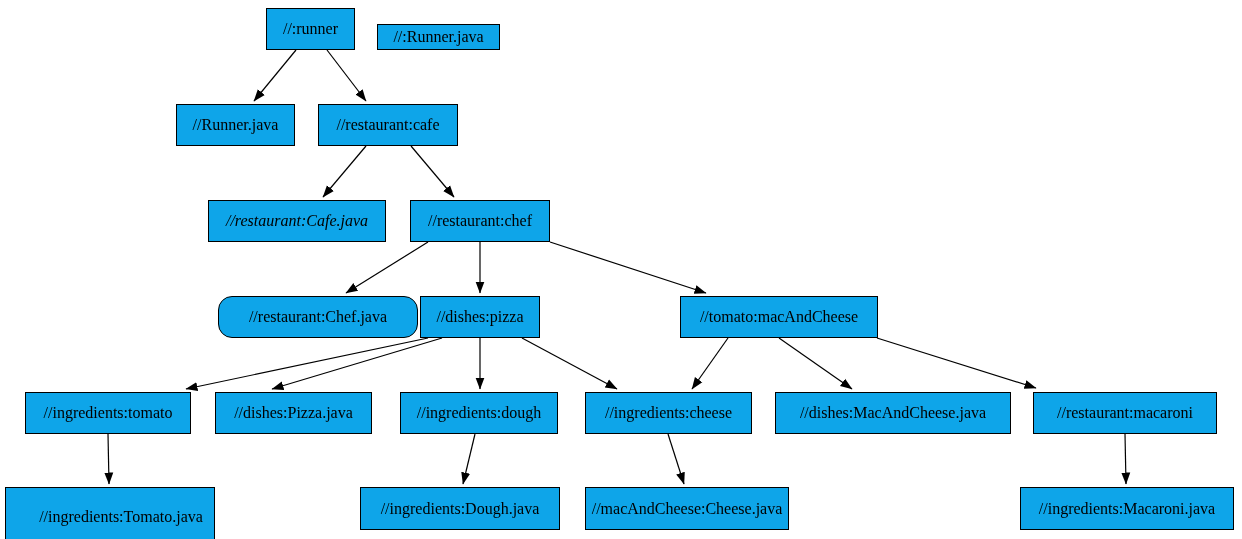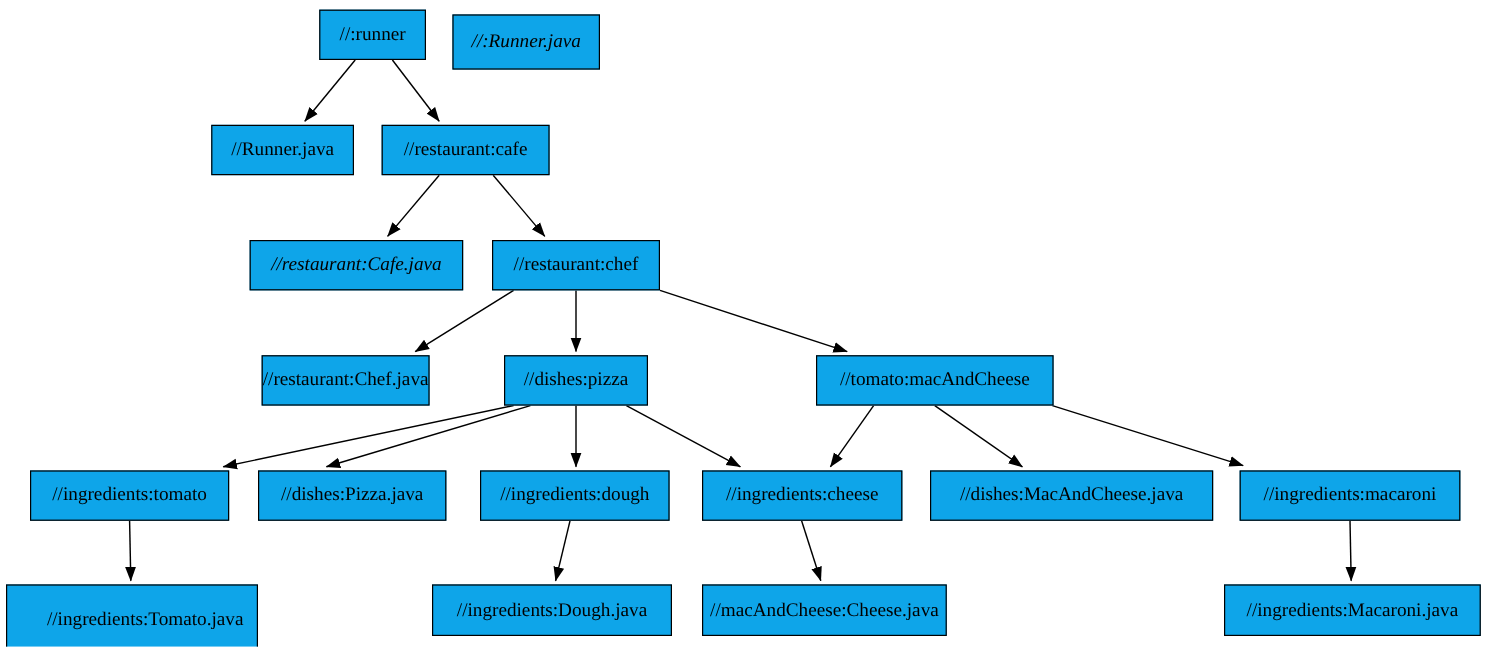--- a/index.html
+++ b/index.html
@@ -64,36 +64,36 @@
         <line x1="108" y1="434" x2="109" y2="484" stroke="#000000" stroke-width="1.2" marker-end="url(#arrowhead)"></line>
         <line x1="475" y1="434" x2="463" y2="484" stroke="#000000" stroke-width="1.2" marker-end="url(#arrowhead)"></line>
         <line x1="668" y1="434" x2="684" y2="484" stroke="#000000" stroke-width="1.2" marker-end="url(#arrowhead)"></line>
         <line x1="1125" y1="434" x2="1126" y2="484" stroke="#000000" stroke-width="1.2" marker-end="url(#arrowhead)"></line>
       </g>
   </svg>
   <div id="node-group">
       <div class="graph-node" style="left: 266px; top: 8px; width: 89px; height: 42px;">
         <span>//:runner</span>
       </div>
-      <div class="graph-node" style="left: 377px; top: 12px; width: 123px; height: 46px; font-style: italic;">
+      <div class="graph-node" style="left: 377px; top: 24px; width: 123px; height: 26px;">
         <span>//:Runner.java</span>
       </div>
       <div class="graph-node" style="left: 176px; top: 104px; width: 119px; height: 42px;">
         <span>//Runner.java</span>
       </div>
       <div class="graph-node" style="left: 318px; top: 104px; width: 140px; height: 42px;">
         <span>//restaurant:cafe</span>
       </div>
       <div class="graph-node" style="left: 208px; top: 200px; width: 178px; height: 42px; font-style: italic;">
         <span>//restaurant:Cafe.java</span>
       </div>
       <div class="graph-node" style="left: 410px; top: 200px; width: 140px; height: 42px;">
         <span>//restaurant:chef</span>
       </div>
-      <div class="graph-node" style="left: 218px; top: 296px; width: 140px; height: 42px;">
+      <div class="graph-node" style="left: 218px; top: 296px; width: 200px; height: 42px; border-radius: 14px;">
         <span>//restaurant:Chef.java</span>
       </div>
       <div class="graph-node" style="left: 420px; top: 296px; width: 120px; height: 42px;">
         <span>//dishes:pizza</span>
       </div>
       <div class="graph-node" style="left: 680px; top: 296px; width: 198px; height: 42px;">
         <span>//tomato:macAndCheese</span>
       </div>
       <div class="graph-node" style="left: 25px; top: 392px; width: 166px; height: 42px;">
         <span>//ingredients:tomato</span>
@@ -104,21 +104,21 @@
       <div class="graph-node" style="left: 400px; top: 392px; width: 158px; height: 42px;">
         <span>//ingredients:dough</span>
       </div>
       <div class="graph-node" style="left: 585px; top: 392px; width: 167px; height: 42px;">
         <span>//ingredients:cheese</span>
       </div>
       <div class="graph-node" style="left: 775px; top: 392px; width: 236px; height: 42px;">
         <span>//dishes:MacAndCheese.java</span>
       </div>
       <div class="graph-node" style="left: 1033px; top: 392px; width: 184px; height: 42px;">
-        <span>//ingredients:macaroni</span>
+        <span>//restaurant:macaroni</span>
       </div>
       <div class="graph-node" style="left: 5px; top: 487px; width: 210px; height: 59px; padding-left: 22px;">
         <span>//ingredients:Tomato.java</span>
       </div>
       <div class="graph-node" style="left: 360px; top: 487px; width: 200px; height: 43px;">
         <span>//ingredients:Dough.java</span>
       </div>
       <div class="graph-node" style="left: 585px; top: 487px; width: 204px; height: 43px;">
         <span>//macAndCheese:Cheese.java</span>
       </div>

